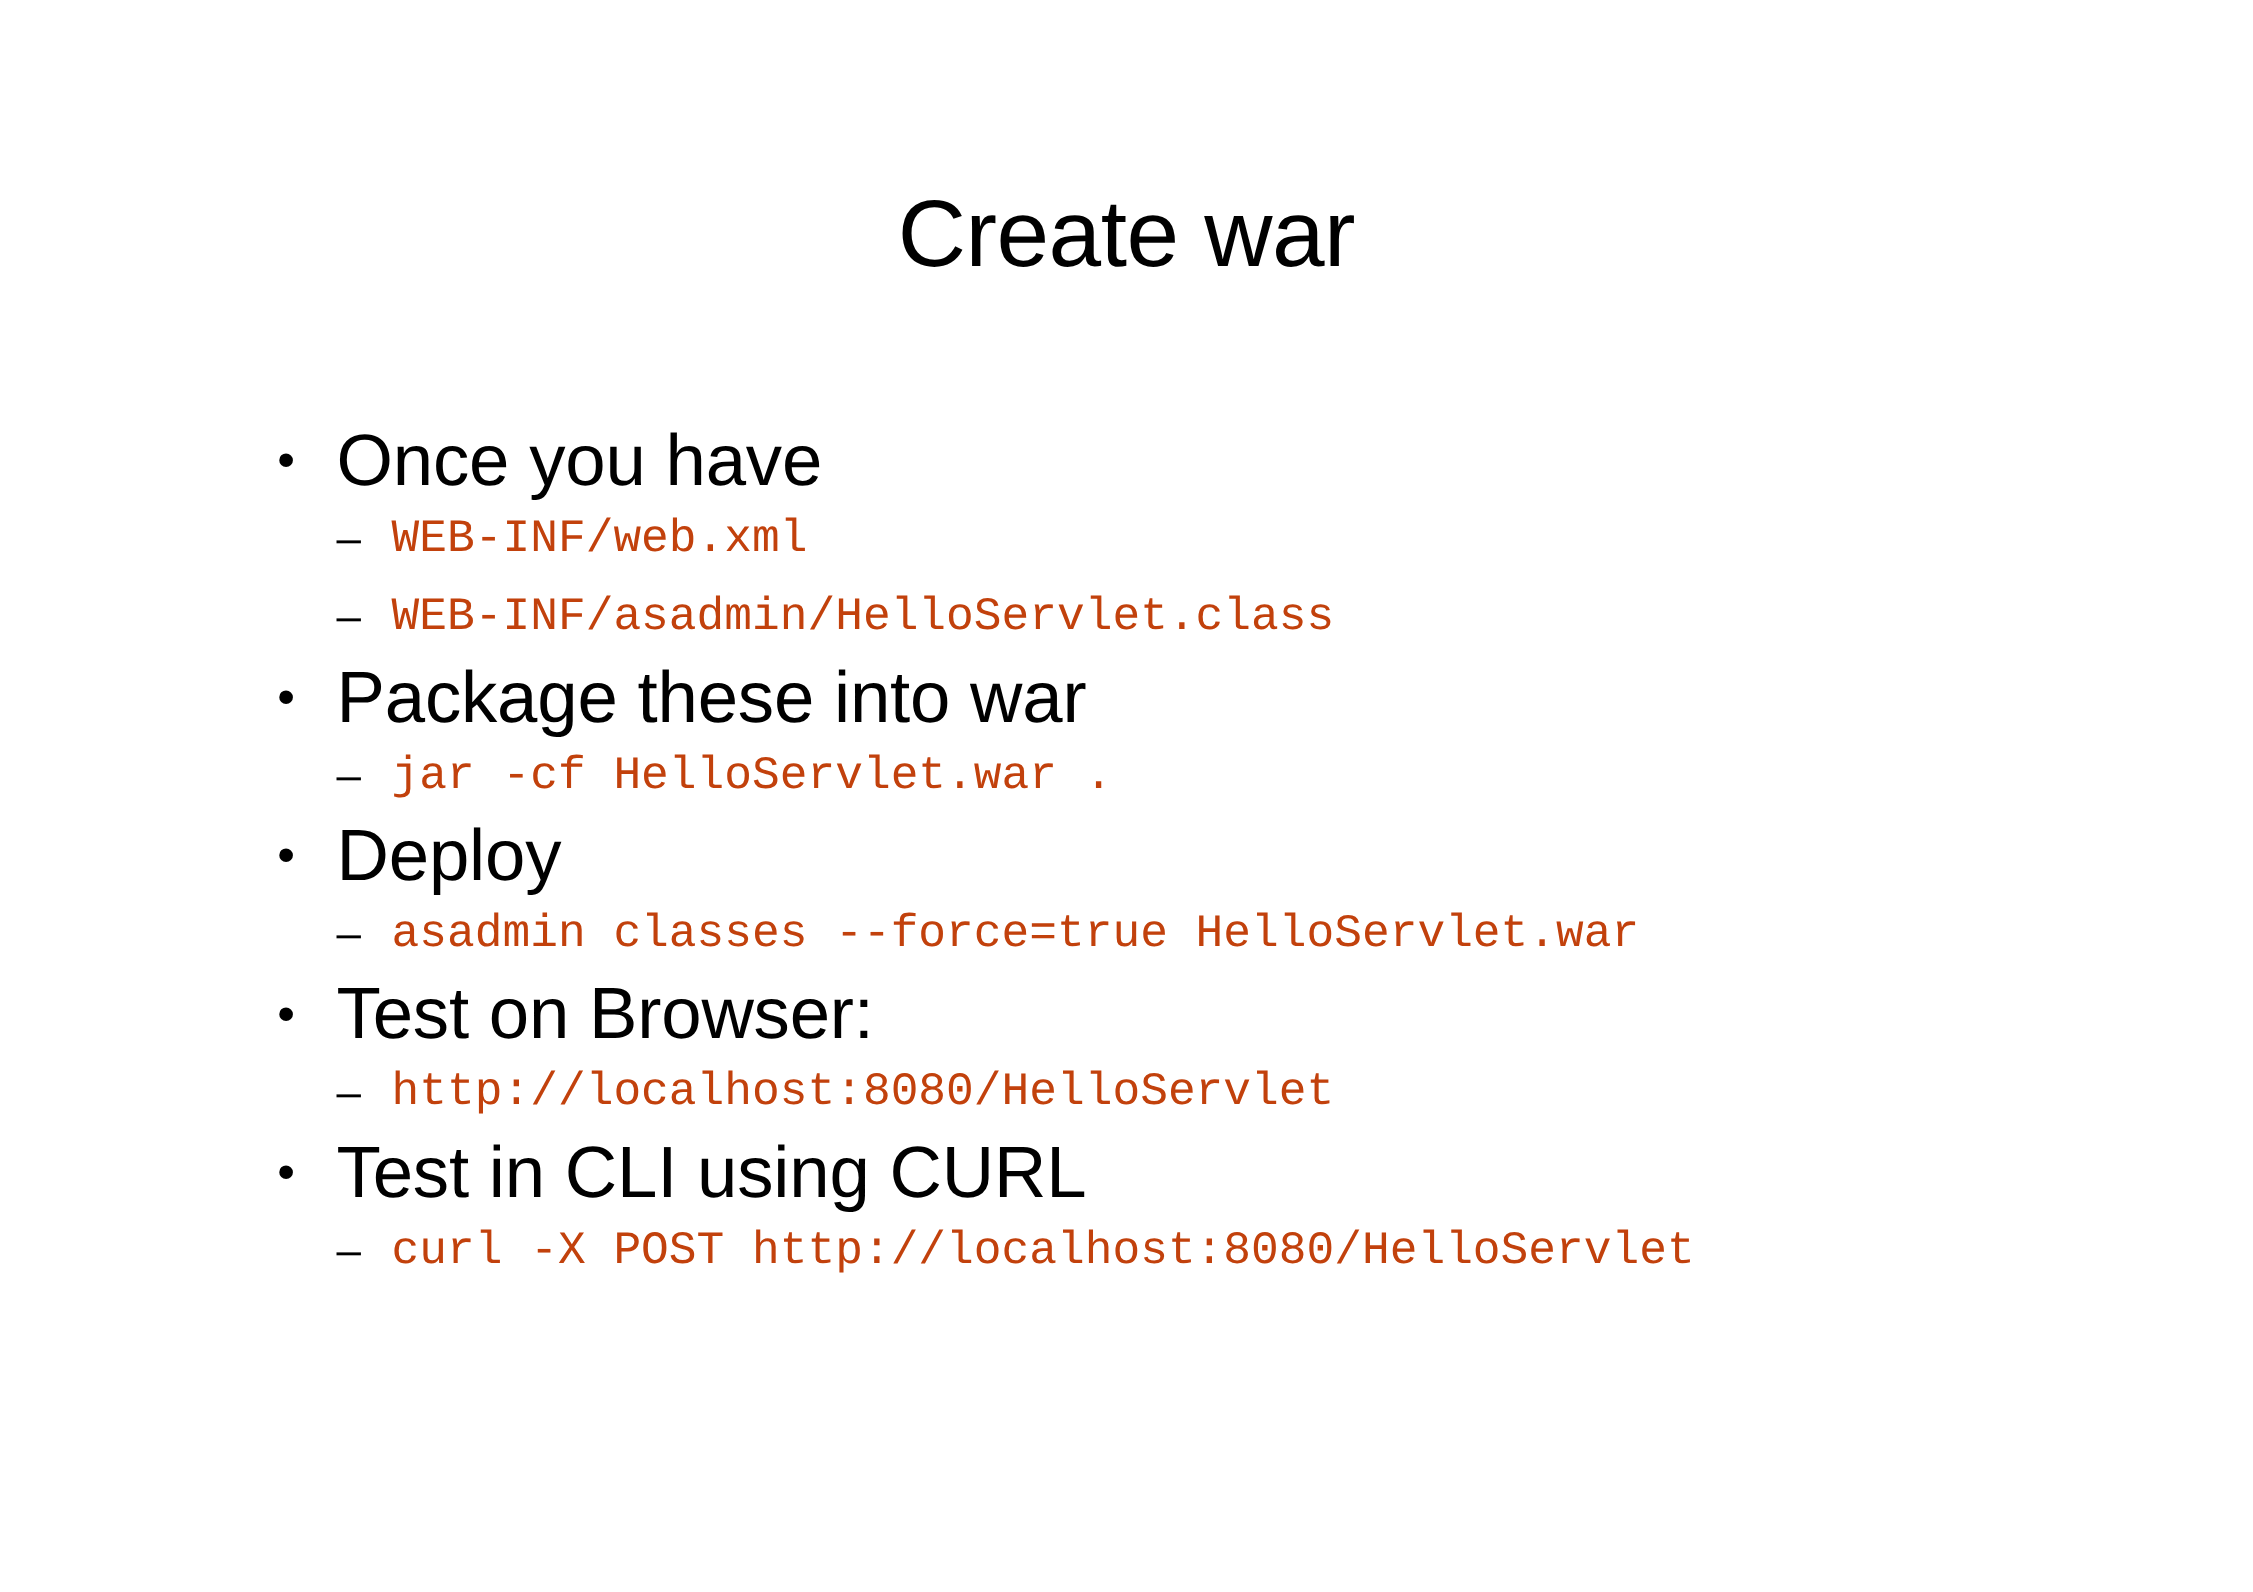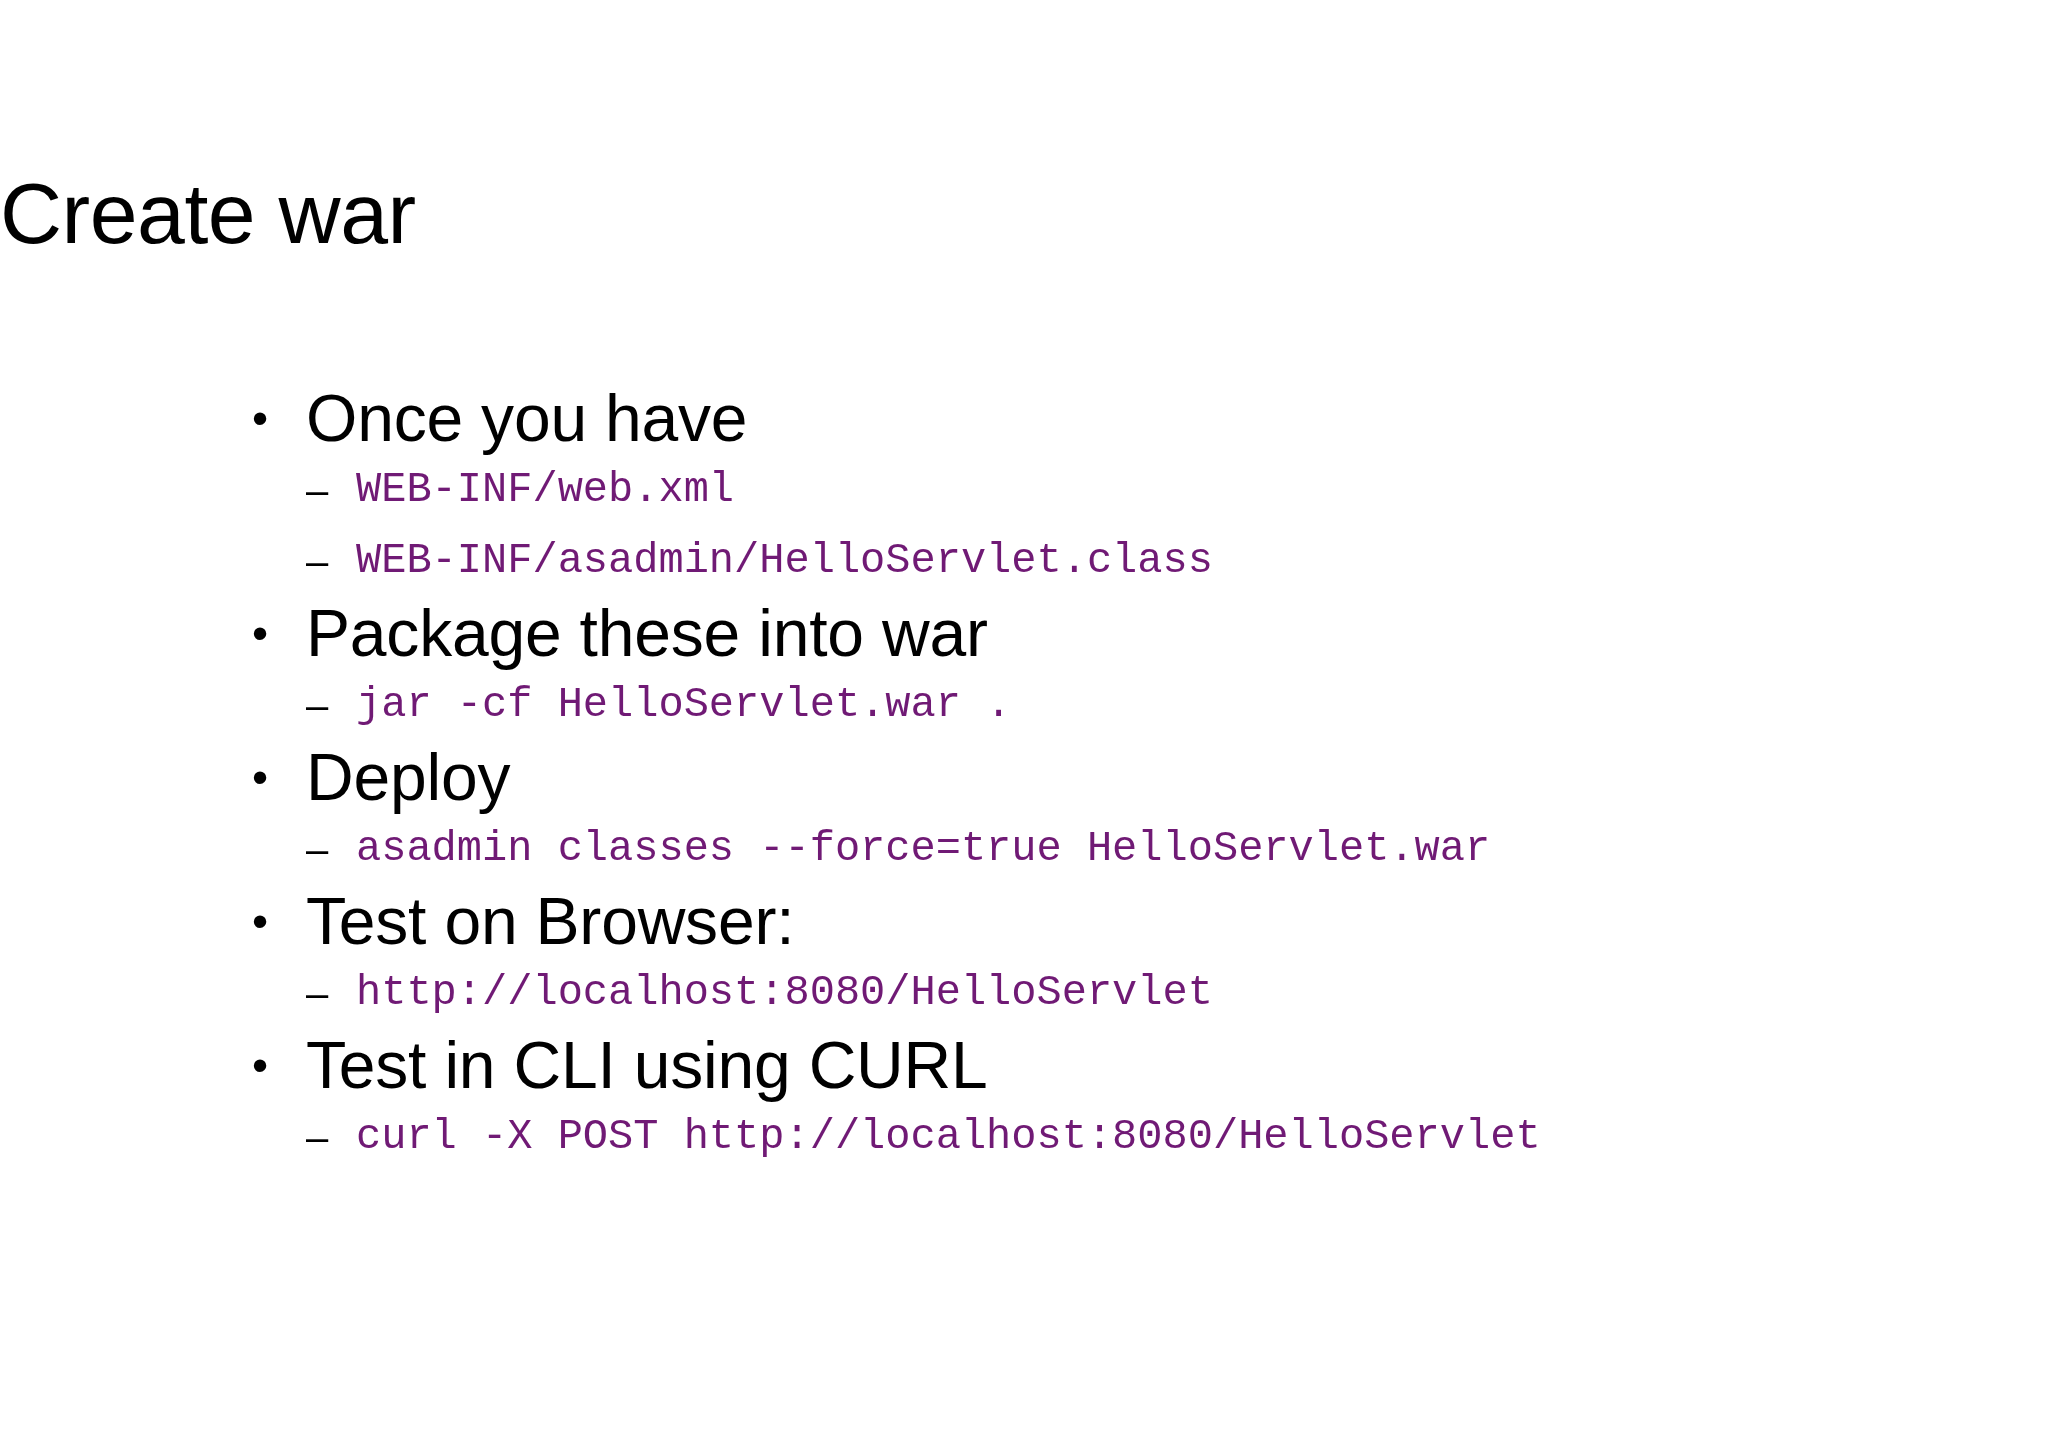--- a/index.html
+++ b/index.html
@@ -23,21 +23,21 @@
     background: #ffffff;
     box-sizing: border-box;
   }
 
   
   .slide-title {
     position: absolute;
     left: 0;
     top: 168px;
     width: 2048px;
-    text-align: left;
+    text-align: center;
     font-family: "Liberation Sans", sans-serif;
     font-size: 86px;
     font-weight: 400;
     line-height: 1.05;
     letter-spacing: -0.5px;
     color: #000000;
     white-space: nowrap;
   }
 
   
@@ -96,21 +96,21 @@
     padding-left: 58px;
     box-sizing: border-box;
     color: #000000;
   }
   .l2-text {
     flex: 1 1 auto;
     font-family: "Liberation Mono", "DejaVu Sans Mono", monospace;
     font-size: 42px;
     font-weight: 400;
     line-height: 71px;
-    color: #701a75;
+    color: #c2410c;
     white-space: pre;
     letter-spacing: 0px;
   }
 </style>
 </head>
 <body>
 
 <div class="slide">
 
   <div class="slide-title">Create war</div>

